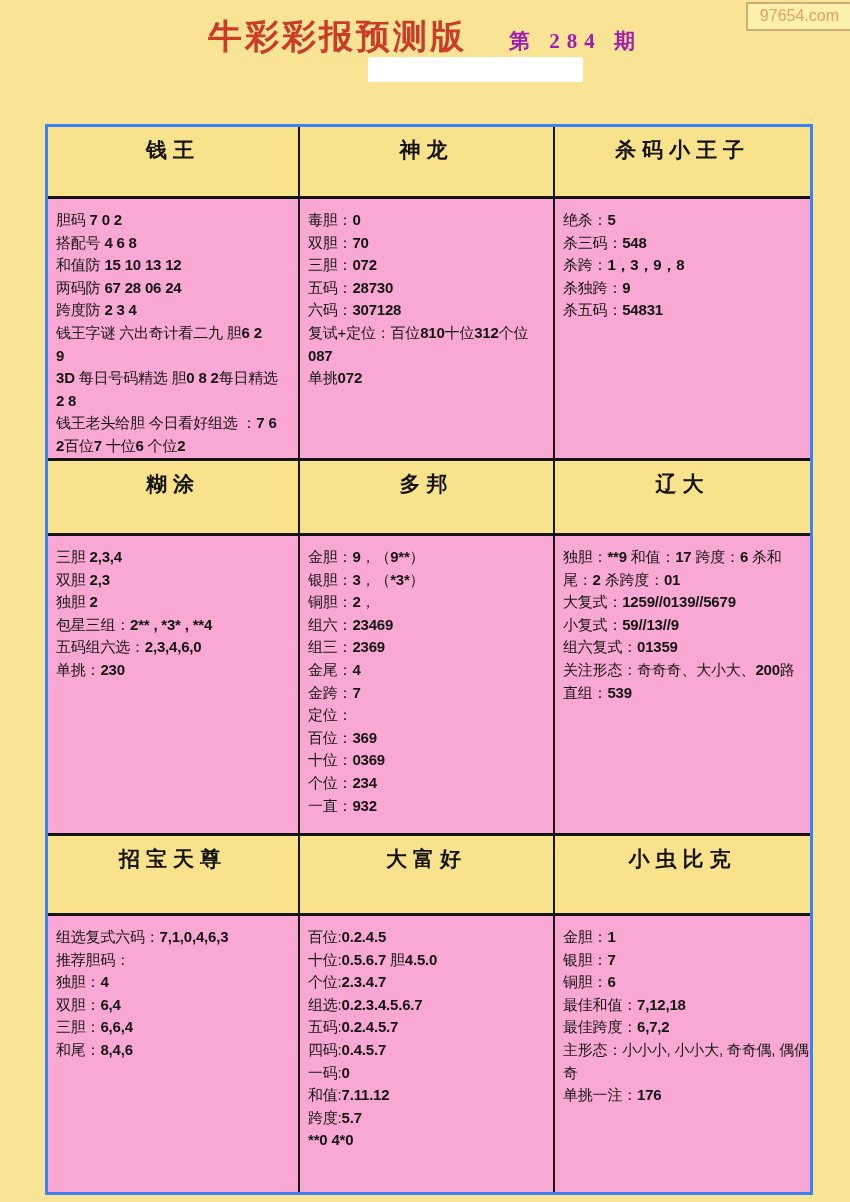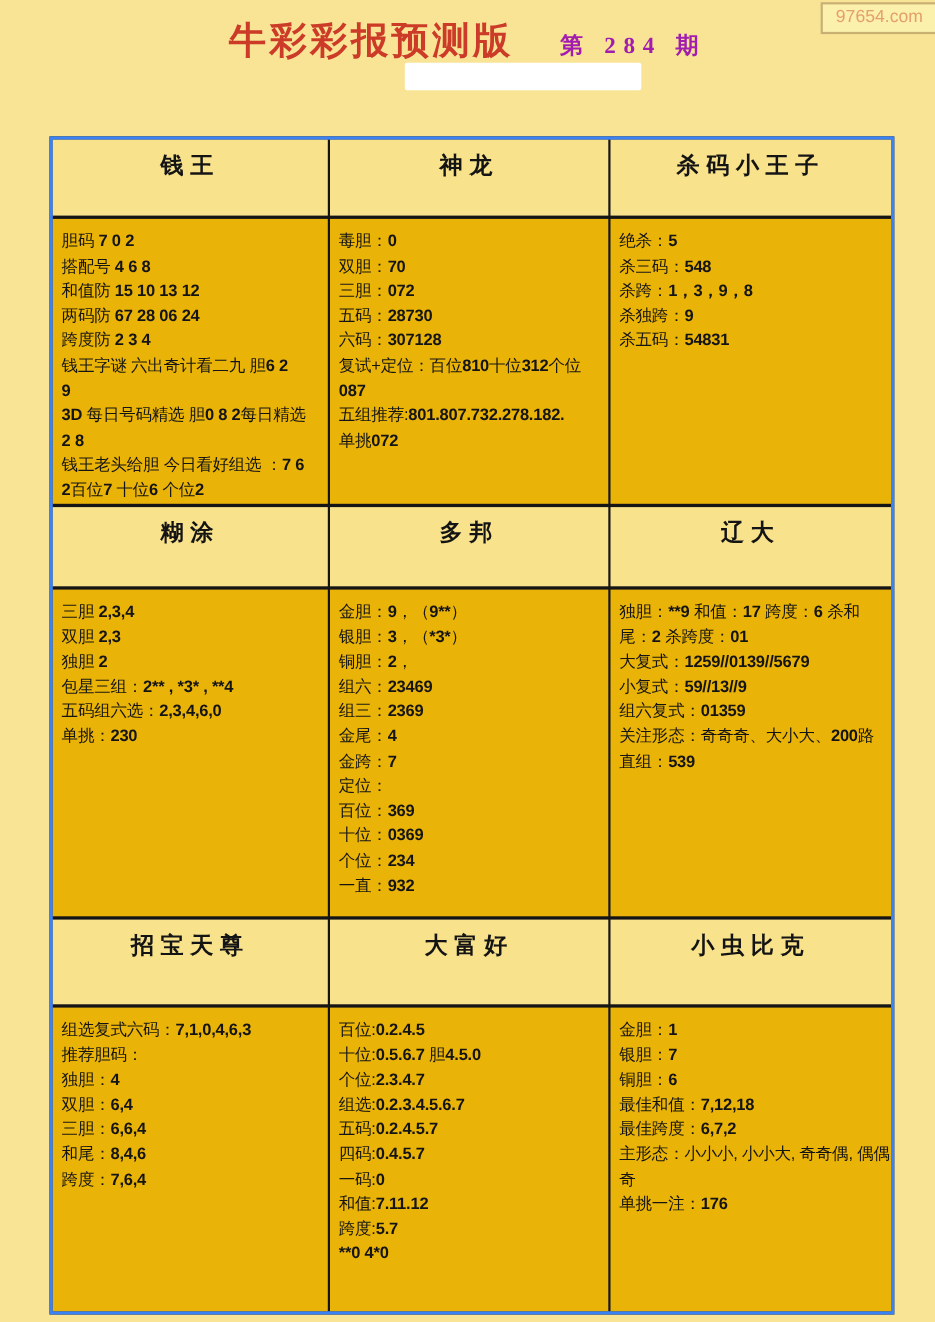--- a/index.html
+++ b/index.html
@@ -46,21 +46,21 @@
     gap:3px 2px;
     margin-top:32px;
   }
   .hdr{
     background:#F8E28C;
     display:flex;justify-content:center;
     padding-top:9px;box-sizing:border-box;
     font-size:21px;font-weight:700;letter-spacing:6px;color:#141414;
   }
   .bdy{
-    background:#eab308;
+    background:#f9a8d4;
     padding:10px 4px 0 8px;box-sizing:border-box;
     font-size:15px;line-height:22.6px;letter-spacing:-0.2px;
     overflow:hidden;color:#141414;
   }
   .ln{white-space:nowrap;}
   .b{font-weight:800;}
 </style>
 </head>
 <body>
 
@@ -91,21 +91,20 @@
       <div class="ln"><span class="b">2</span><span>百位</span><span class="b">7</span><span> 十位</span><span class="b">6</span><span> 个位</span><span class="b">2</span></div>
     </div>
     <div class="bdy">
       <div class="ln"><span>毒胆：</span><span class="b">0</span></div>
       <div class="ln"><span>双胆：</span><span class="b">70</span></div>
       <div class="ln"><span>三胆：</span><span class="b">072</span></div>
       <div class="ln"><span>五码：</span><span class="b">28730</span></div>
       <div class="ln"><span>六码：</span><span class="b">307128</span></div>
       <div class="ln"><span>复试+定位：百位</span><span class="b">810</span><span>十位</span><span class="b">312</span><span>个位</span></div>
       <div class="ln"><span class="b">087</span></div>
-      <div class="ln"><span>五组推荐:</span><span class="b">801.807.732.278.182.</span></div>
       <div class="ln"><span>单挑</span><span class="b">072</span></div>
     </div>
     <div class="bdy">
       <div class="ln"><span>绝杀：</span><span class="b">5</span></div>
       <div class="ln"><span>杀三码：</span><span class="b">548</span></div>
       <div class="ln"><span>杀跨：</span><span class="b">1，3，9，8</span></div>
       <div class="ln"><span>杀独跨：</span><span class="b">9</span></div>
       <div class="ln"><span>杀五码：</span><span class="b">54831</span></div>
     </div>
     <div class="hdr">糊涂</div>
@@ -145,21 +144,20 @@
     <div class="hdr">招宝天尊</div>
     <div class="hdr">大富好</div>
     <div class="hdr">小虫比克</div>
     <div class="bdy">
       <div class="ln"><span>组选复式六码：</span><span class="b">7,1,0,4,6,3</span></div>
       <div class="ln"><span>推荐胆码：</span></div>
       <div class="ln"><span>独胆：</span><span class="b">4</span></div>
       <div class="ln"><span>双胆：</span><span class="b">6,4</span></div>
       <div class="ln"><span>三胆：</span><span class="b">6,6,4</span></div>
       <div class="ln"><span>和尾：</span><span class="b">8,4,6</span></div>
-      <div class="ln"><span>跨度：</span><span class="b">7,6,4</span></div>
     </div>
     <div class="bdy">
       <div class="ln"><span>百位:</span><span class="b">0.2.4.5</span></div>
       <div class="ln"><span>十位:</span><span class="b">0.5.6.7</span><span> 胆</span><span class="b">4.5.0</span></div>
       <div class="ln"><span>个位:</span><span class="b">2.3.4.7</span></div>
       <div class="ln"><span>组选:</span><span class="b">0.2.3.4.5.6.7</span></div>
       <div class="ln"><span>五码:</span><span class="b">0.2.4.5.7</span></div>
       <div class="ln"><span>四码:</span><span class="b">0.4.5.7</span></div>
       <div class="ln"><span>一码:</span><span class="b">0</span></div>
       <div class="ln"><span>和值:</span><span class="b">7.11.12</span></div>

